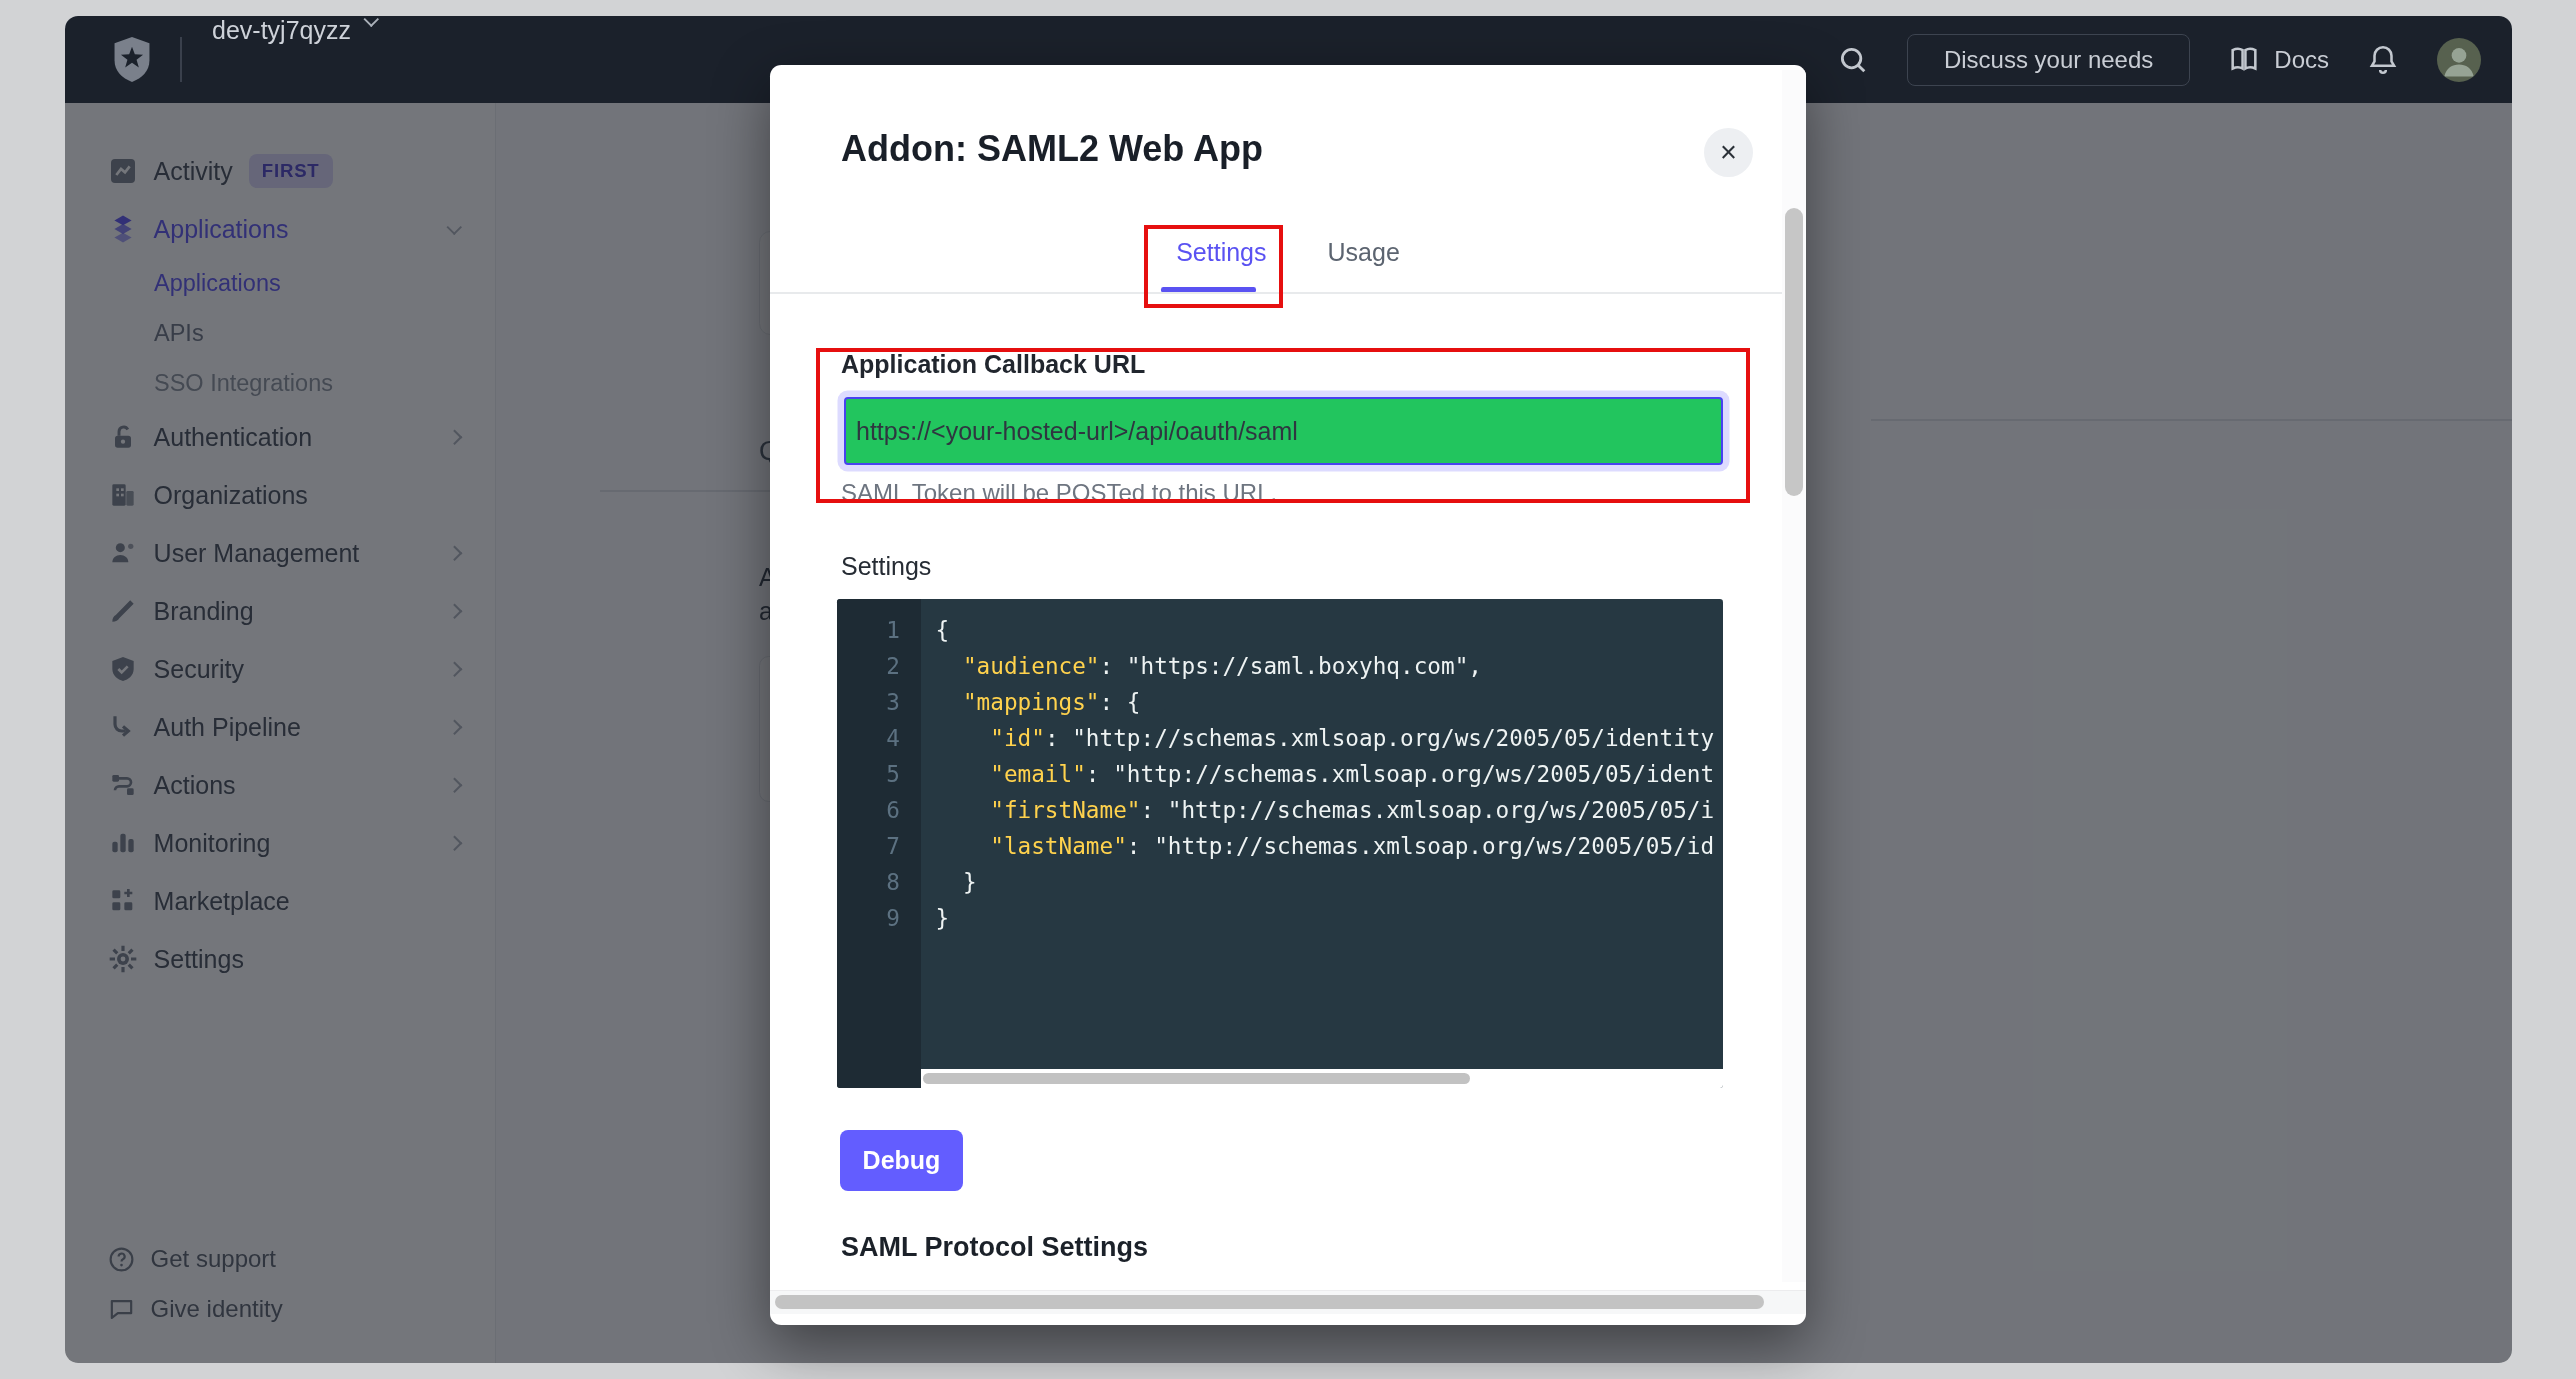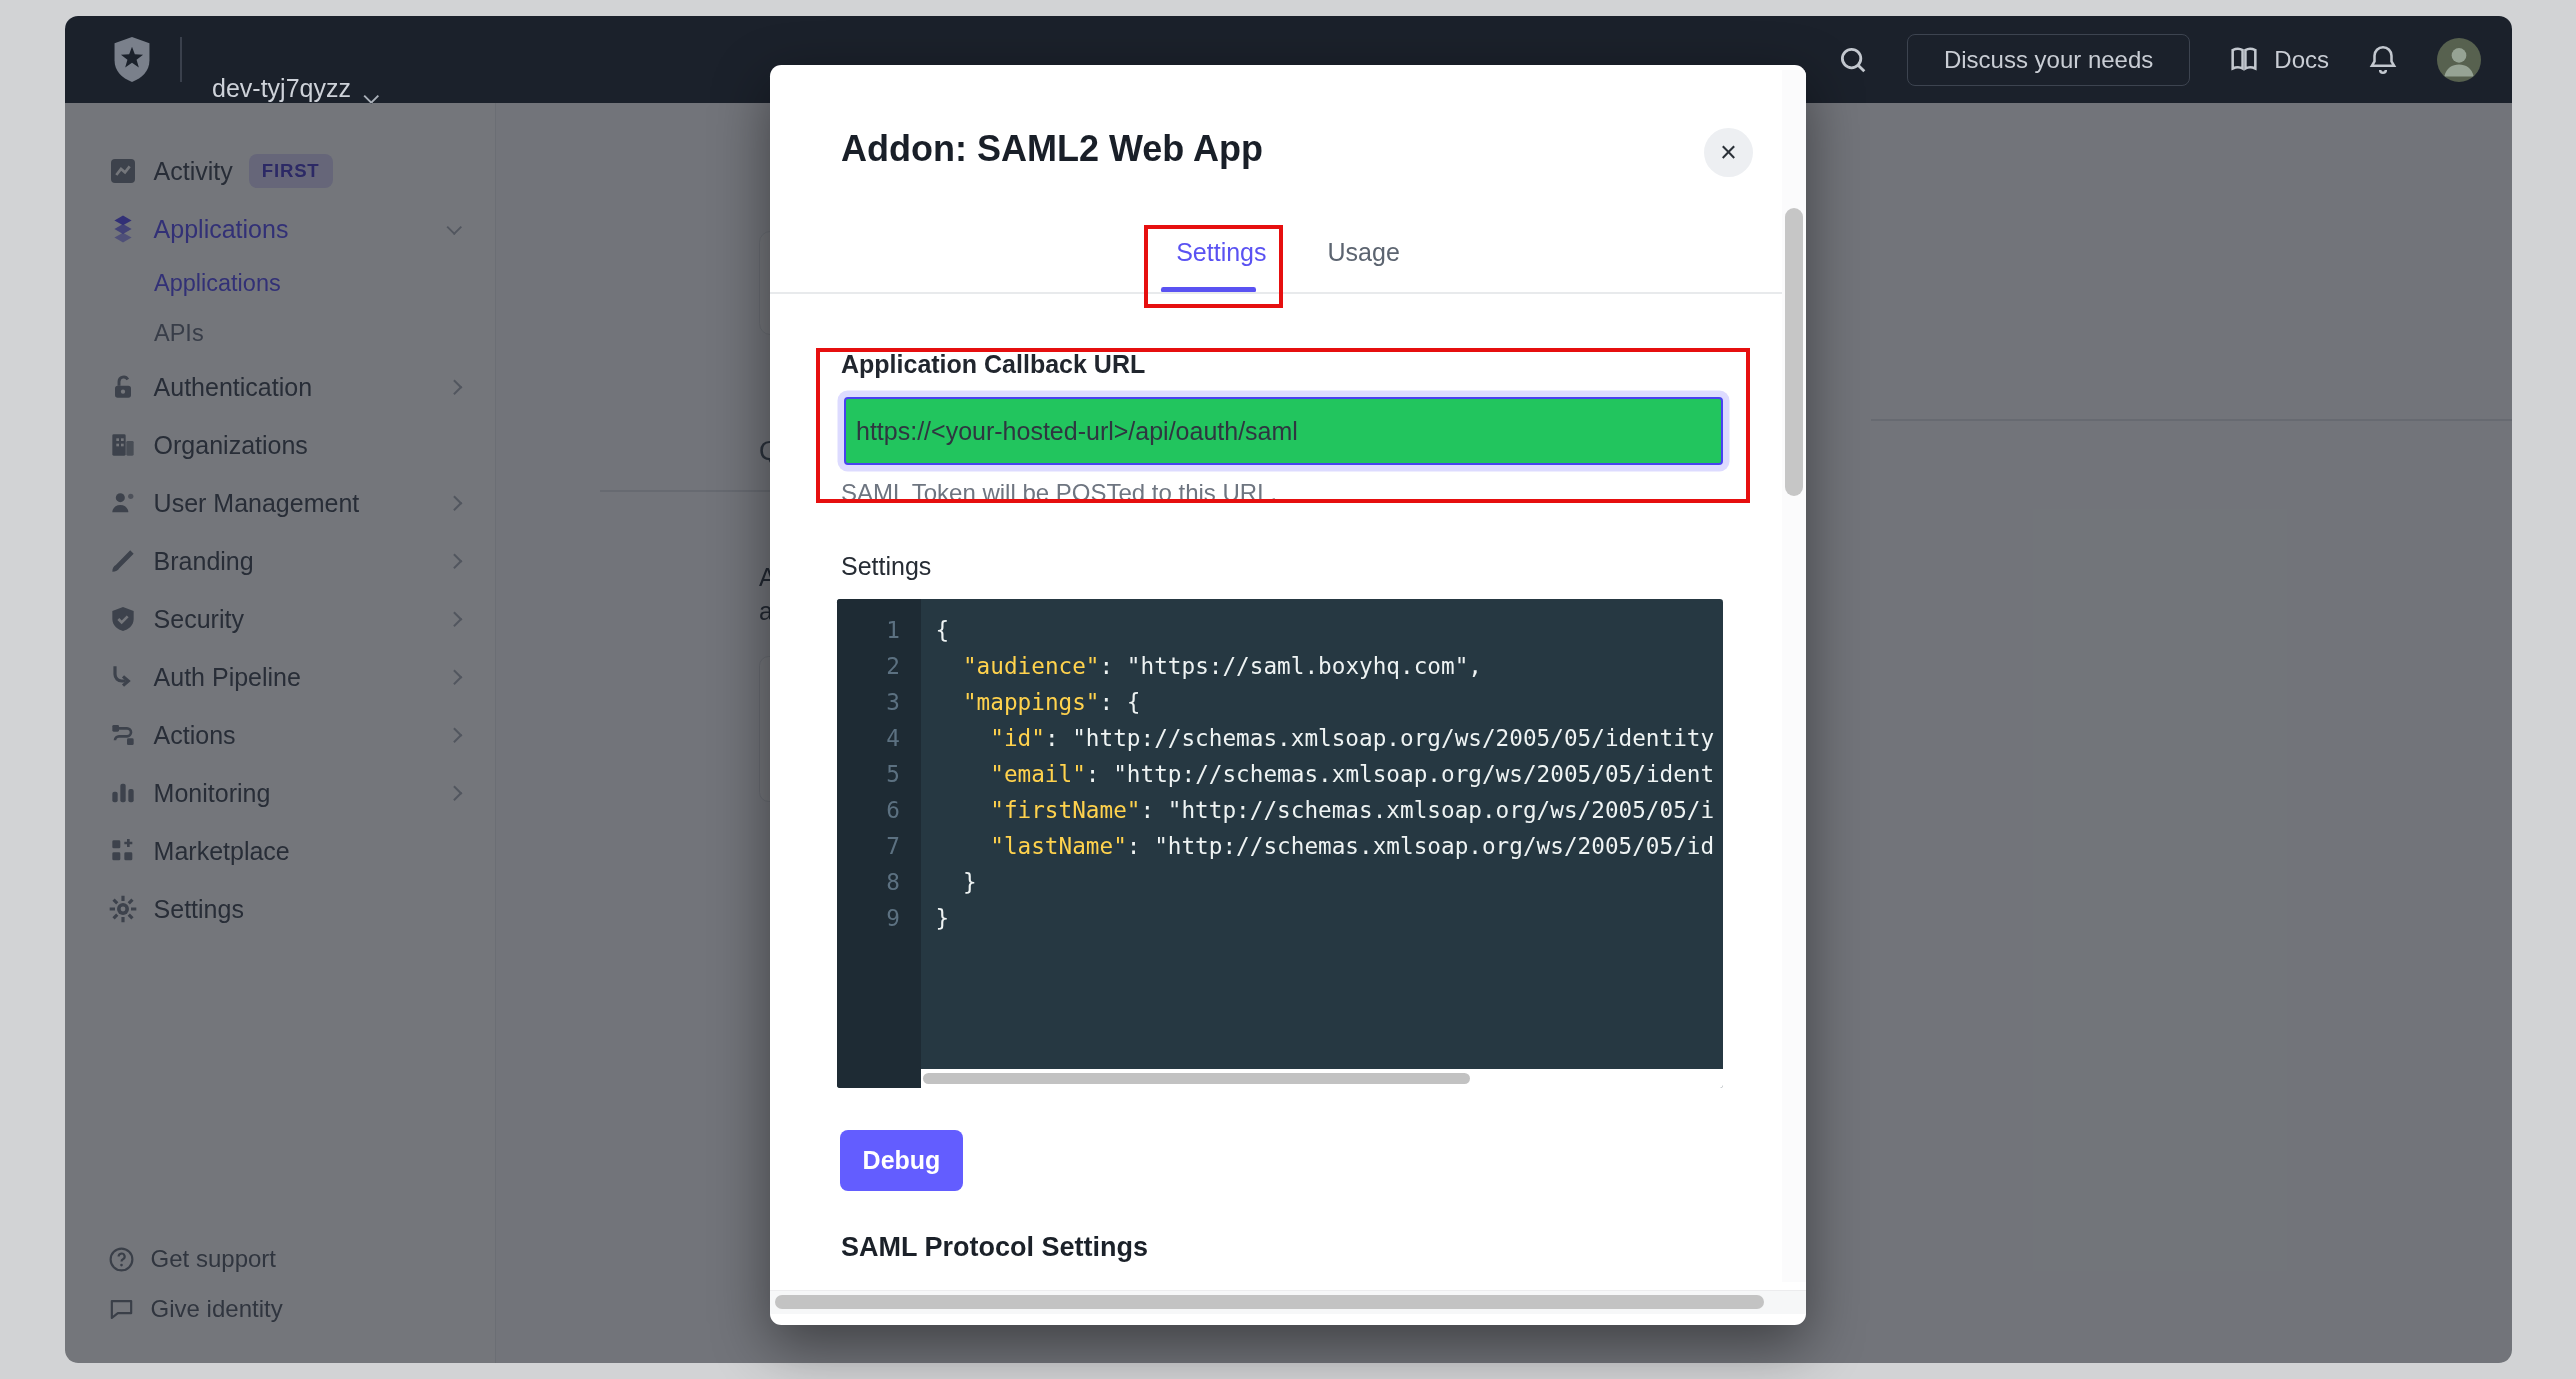--- a/index.html
+++ b/index.html
@@ -8,21 +8,21 @@
 
   
   .app-window { position:absolute; left:65px; top:16px; width:2447px; height:1347px;
                 background:#fbfbfc; border-radius:13px; overflow:hidden; }
 
   
   .topbar { position:absolute; left:0; top:0; right:0; height:87px; background:#1b212b; z-index:5;
             display:flex; align-items:center; }
   .tb-logo { position:absolute; left:47px; top:21px; width:40px; height:45px; }
   .tb-divider { position:absolute; left:115px; top:21px; width:1.6px; height:45px; background:#3a404c; }
-  .tb-tenant { position:absolute; left:147px; top:0; height:87px; display:flex; align-items:flex-end; gap:14.6px;
+  .tb-tenant { position:absolute; left:147px; top:0; height:87px; display:flex; align-items:flex-start; gap:14.6px;
                color:#ced2d9; font-size:25px; }
   .chev { display:inline-block; width:10.5px; height:10.5px; border-right:2.4px solid #aab0b9;
           border-bottom:2.4px solid #aab0b9; }
   .chev.down { transform:rotate(45deg) translate(-1.6px,-1.6px); }
   .chev.right { transform:rotate(-45deg); }
   .tb-right { position:absolute; right:31px; top:0; height:87px; display:flex; align-items:center; gap:37px; }
   .tb-icon { width:34px; height:34px; color:#c3c8cf; }
   .tb-btn { height:52px; padding:0 36px; border:1.6px solid #3d4450; border-radius:8px; color:#c9cdd4;
             font-size:24px; display:flex; align-items:center; background:transparent; }
   .tb-docs { display:flex; align-items:center; gap:13px; color:#c9cdd4; font-size:24px; }
@@ -170,20 +170,23 @@
           </span>
           <span class="sb-label">Applications</span>
           <span class="sb-chev chev down"></span>
         </div>
         <div class="sb-sub active">
           <span class="sb-label">Applications</span>
         </div>
         <div class="sb-sub">
           <span class="sb-label">APIs</span>
         </div>
+        <div class="sb-sub muted">
+          <span class="sb-label">SSO Integrations</span>
+        </div>
         <div class="sb-item">
           <span class="sb-ic">
             <svg viewBox="0 0 24 24">
               <rect x="6" y="11" width="12" height="9" rx="2" fill="currentColor"></rect>
               <path d="M9 11V8a3.5 3.5 0 0 1 6.6-1.6" fill="none" stroke="currentColor" stroke-width="2.2"></path>
               <circle cx="12" cy="15.5" r="1.6" fill="#fff"></circle>
             </svg>
           </span>
           <span class="sb-label">Authentication</span>
           <span class="sb-chev chev right"></span>

